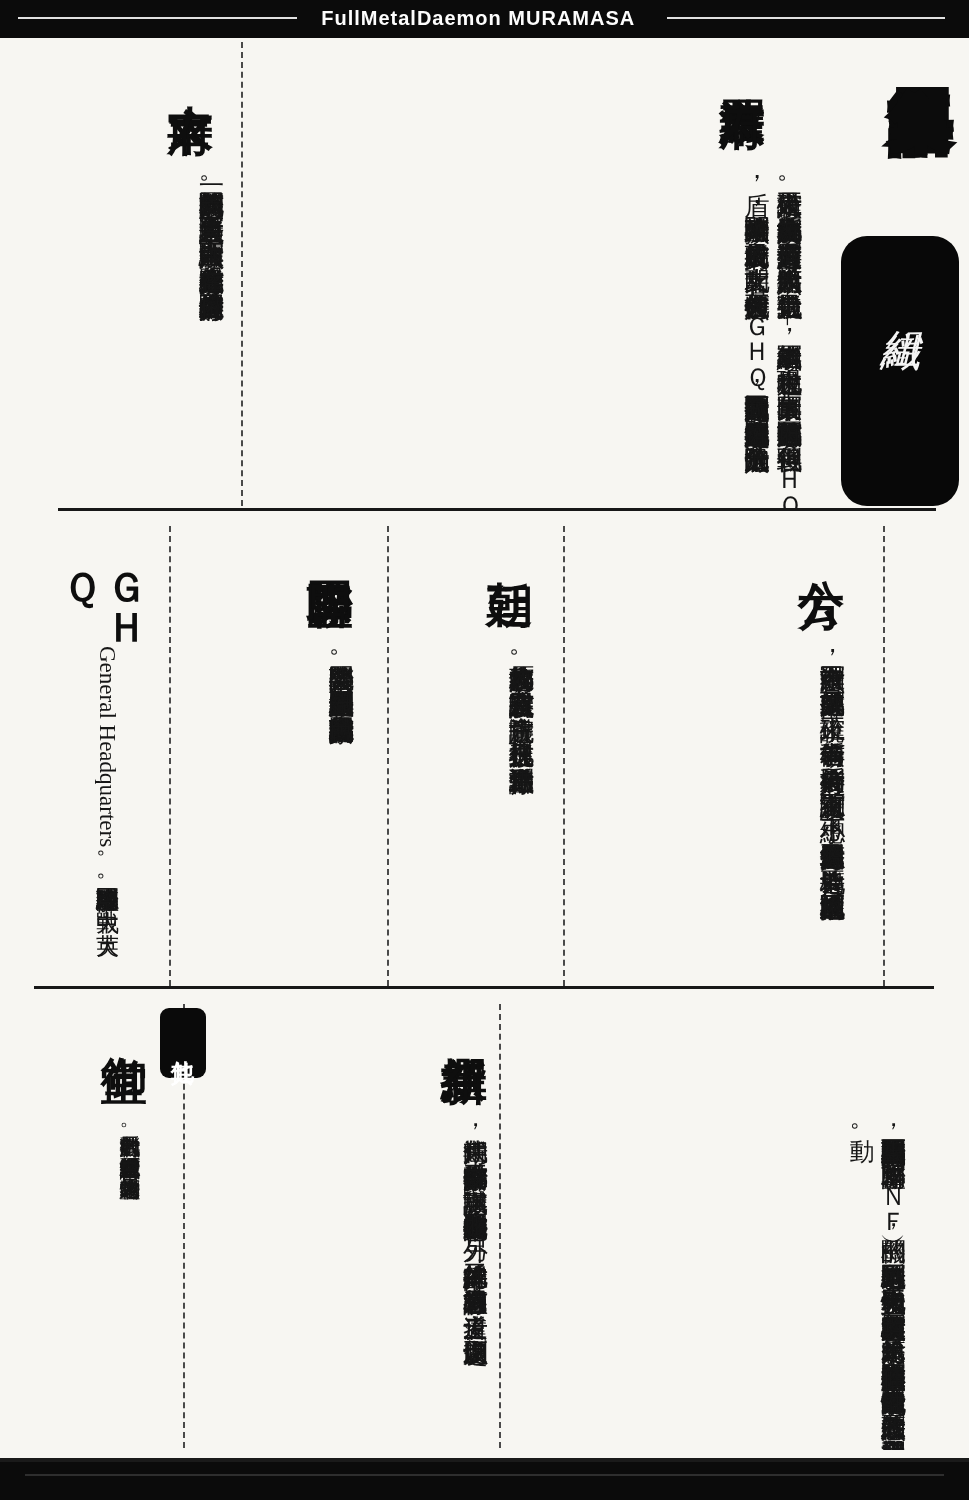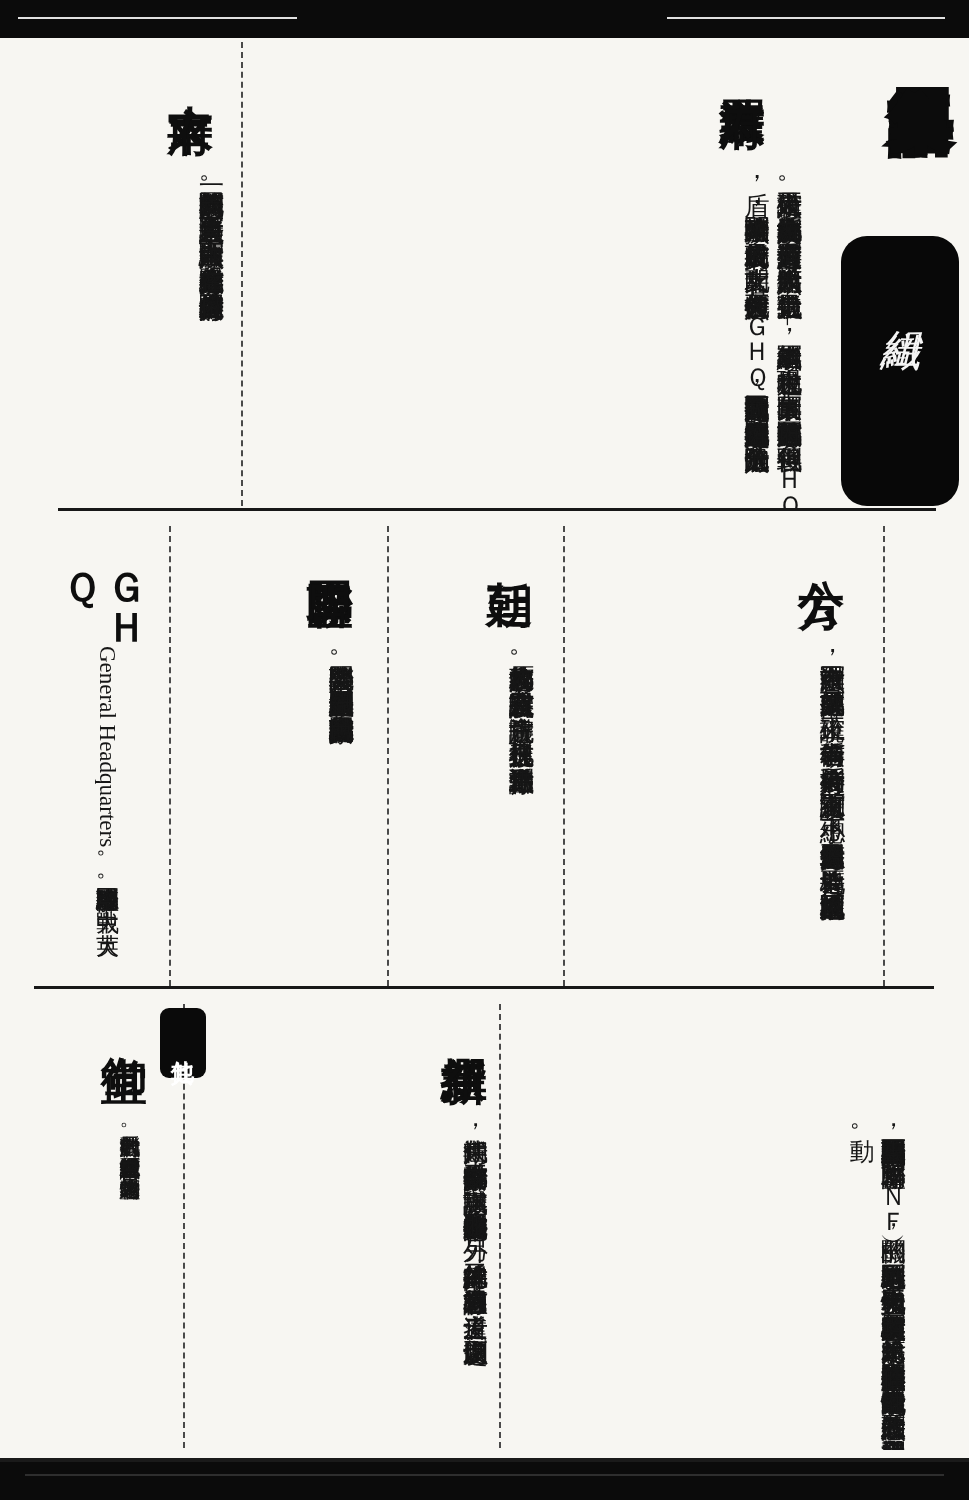--- a/index.html
+++ b/index.html
@@ -90,20 +90,21 @@
     writing-mode:vertical-rl;text-orientation:upright;
     color:#fff;font-family:"Liberation Sans","DejaVu Sans",sans-serif;
     font-weight:bold;font-size:23px;line-height:1.05;
   }
 </style>
 </head>
 <body>
 
 <div class="topbar">
   <div class="rule l"></div>
+  <div class="logo">FullMetalDaemon MURAMASA</div>
   <div class="rule r"></div>
 </div>
 
 <div class="yougoshu">用語集</div>
 <div class="category-box">
   <div class="cat-text">組織</div>
 </div>
 
 <div class="hrule one"></div>
 <div class="hrule two"></div>

